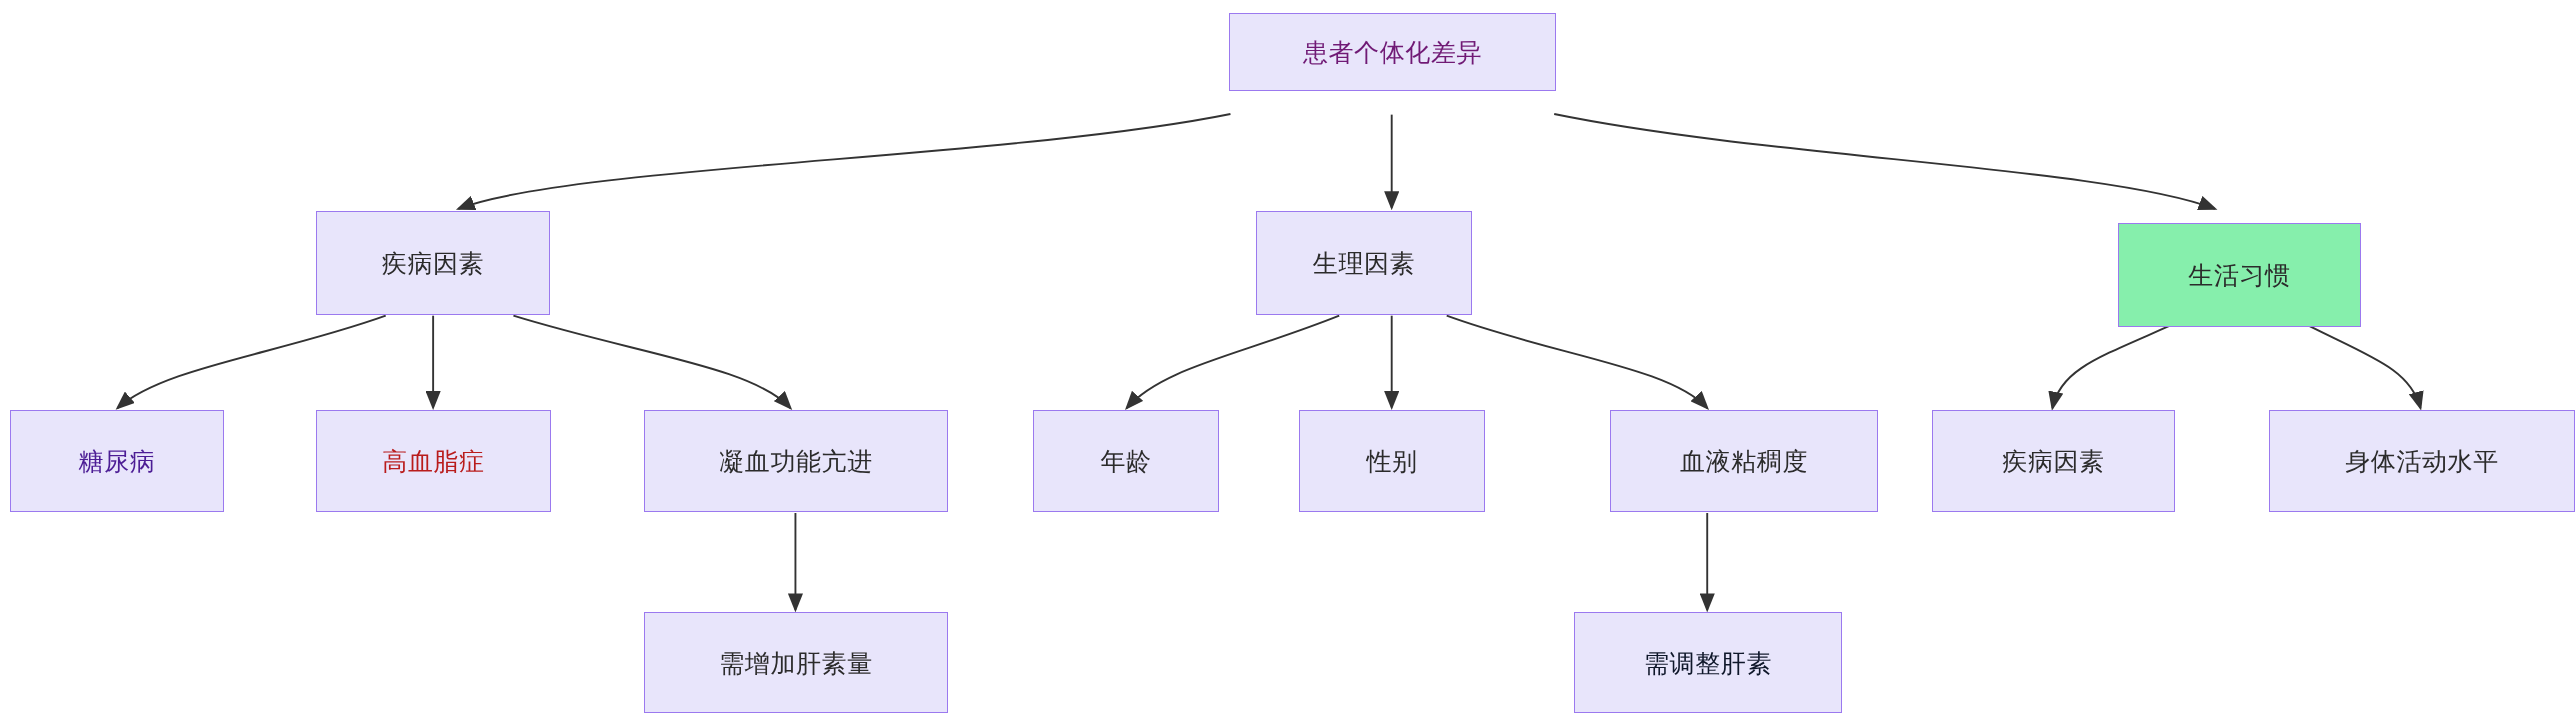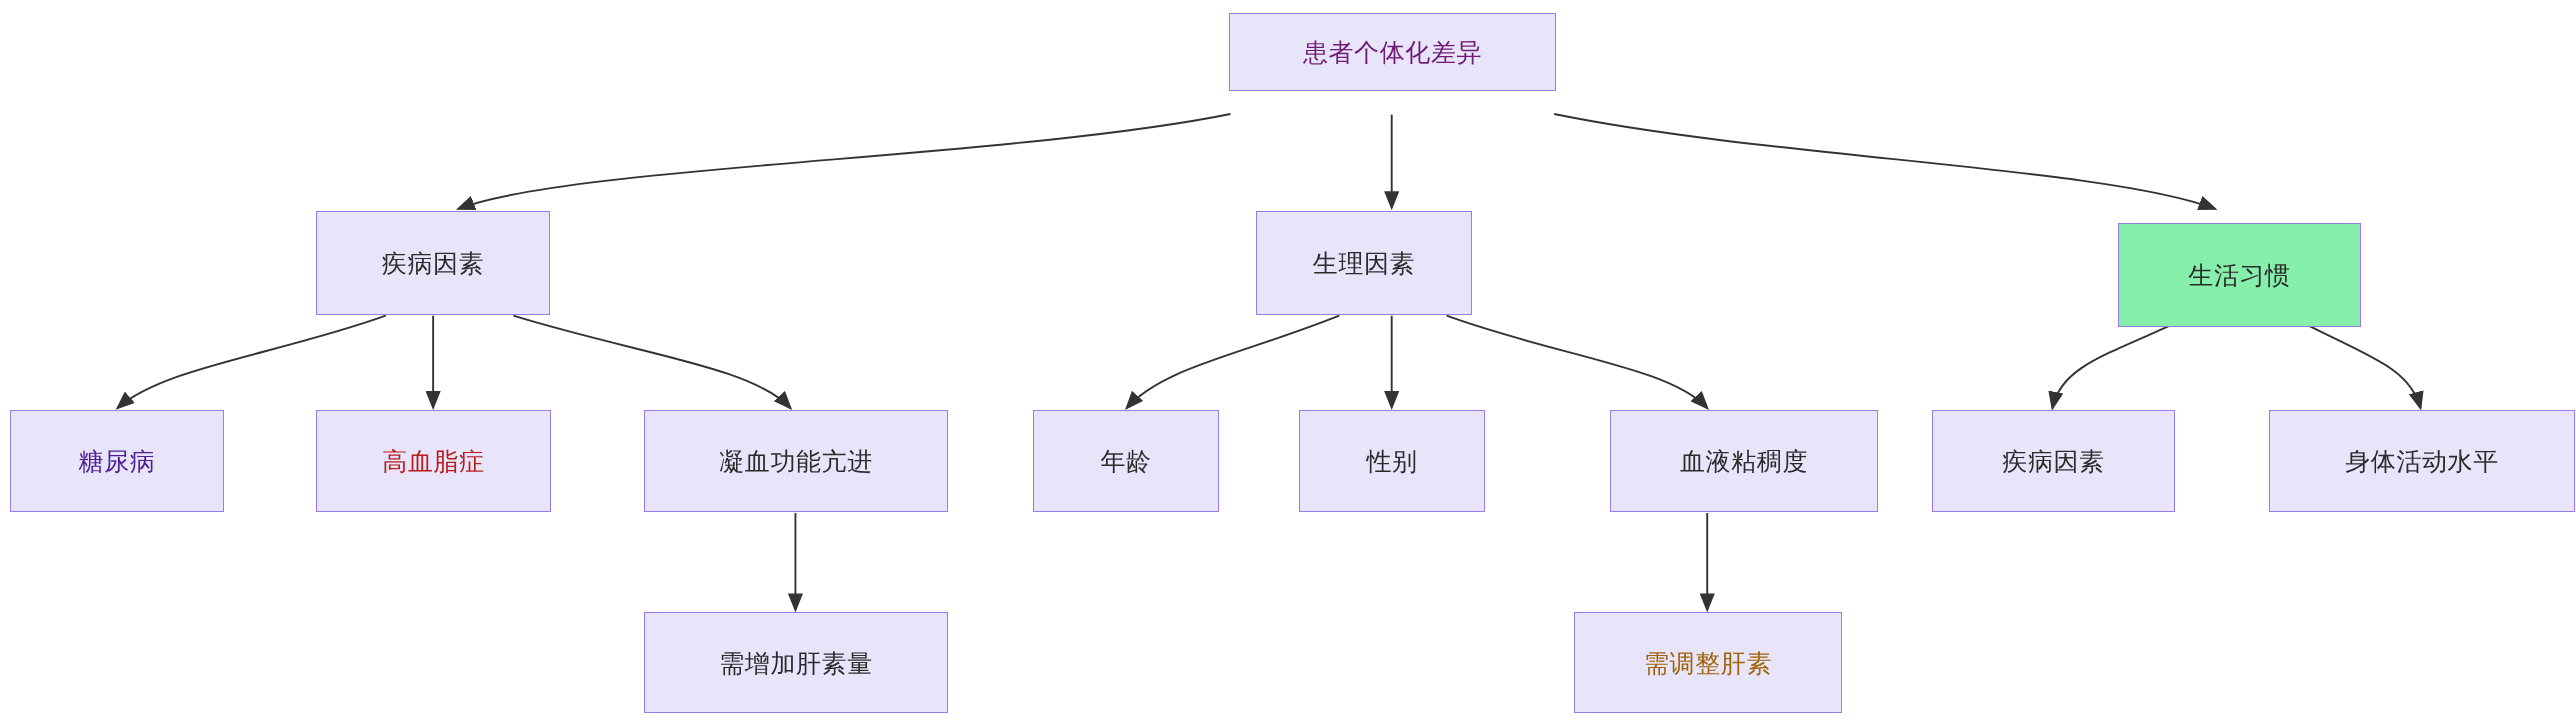--- a/index.html
+++ b/index.html
@@ -111,19 +111,19 @@
       </div>
       <div class="node" style="left: 1932px; top: 410px; width: 243px; height: 102px; background: rgb(232, 229, 251); border-color: rgb(155, 121, 239); color: rgb(43, 43, 43);">
         <span class="node-label">疾病因素</span>
       </div>
       <div class="node" style="left: 2269px; top: 410px; width: 306px; height: 102px; background: rgb(232, 229, 251); border-color: rgb(155, 121, 239); color: rgb(43, 43, 43);">
         <span class="node-label">身体活动水平</span>
       </div>
       <div class="node" style="left: 644px; top: 612px; width: 304px; height: 101px; background: rgb(232, 229, 251); border-color: rgb(155, 121, 239); color: rgb(43, 43, 43);">
         <span class="node-label">需增加肝素量</span>
       </div>
-      <div class="node" style="left: 1574px; top: 612px; width: 268px; height: 101px; background: rgb(232, 229, 251); border-color: rgb(155, 121, 239); color: #a16207;">
+      <div class="node" style="left: 1574px; top: 612px; width: 268px; height: 101px; background: rgb(232, 229, 251); border-color: rgb(155, 121, 239); color: #0f172a;">
         <span class="node-label">需调整肝素</span>
       </div>
     </div>
 
 </div>
 
 
 </body></html>

